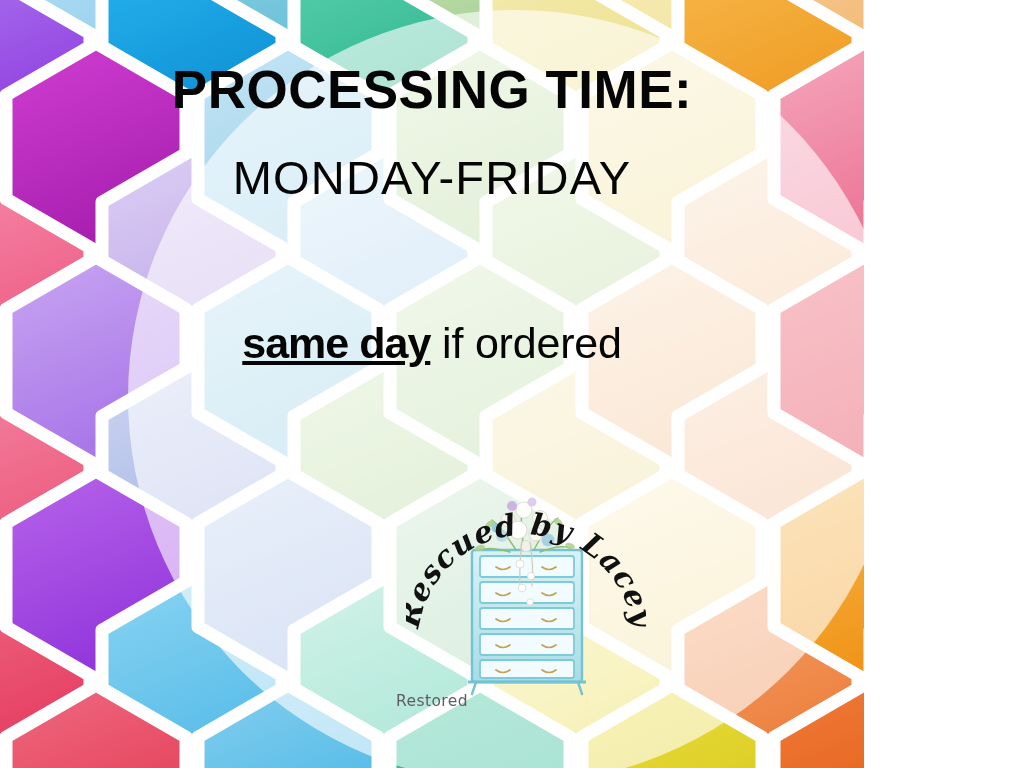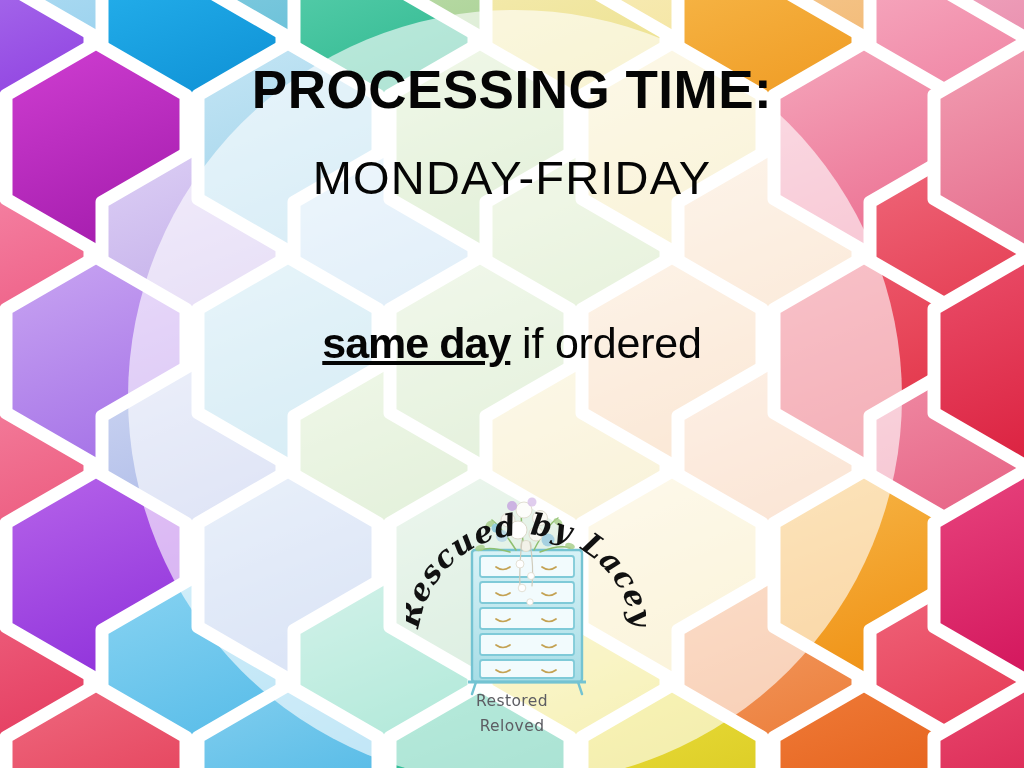--- a/index.html
+++ b/index.html
@@ -7,21 +7,21 @@
     margin: 0;
     padding: 0;
     background: #ffffff;
   }
   body {
     font-family: "Liberation Sans", sans-serif;
   }
 
   #poster {
     position: relative;
-    width: 1024px;
+    width: 864px;
     height: 768px;
     overflow: hidden;
     background: #ffffff;
   }
 
   
   #hex-layer {
     position: absolute;
     inset: 0;
     width: 1024px;
@@ -521,15 +521,14 @@
         </g>
       </g>
 
       <text font-family="'DejaVu Serif', serif" font-size="30" font-style="italic" font-weight="700" fill="#111111" letter-spacing="1">
         <textPath id="brandTextPath" href="#arcPath" startOffset="50%" text-anchor="middle">Rescued by Lacey</textPath>
       </text>
     </svg>
   </div>
 
   <div class="tagline" id="tag-2">Restored</div>
-  <div class="tagline" id="tag-3">Reloved</div>
 
 </div>
 
 </body></html>

